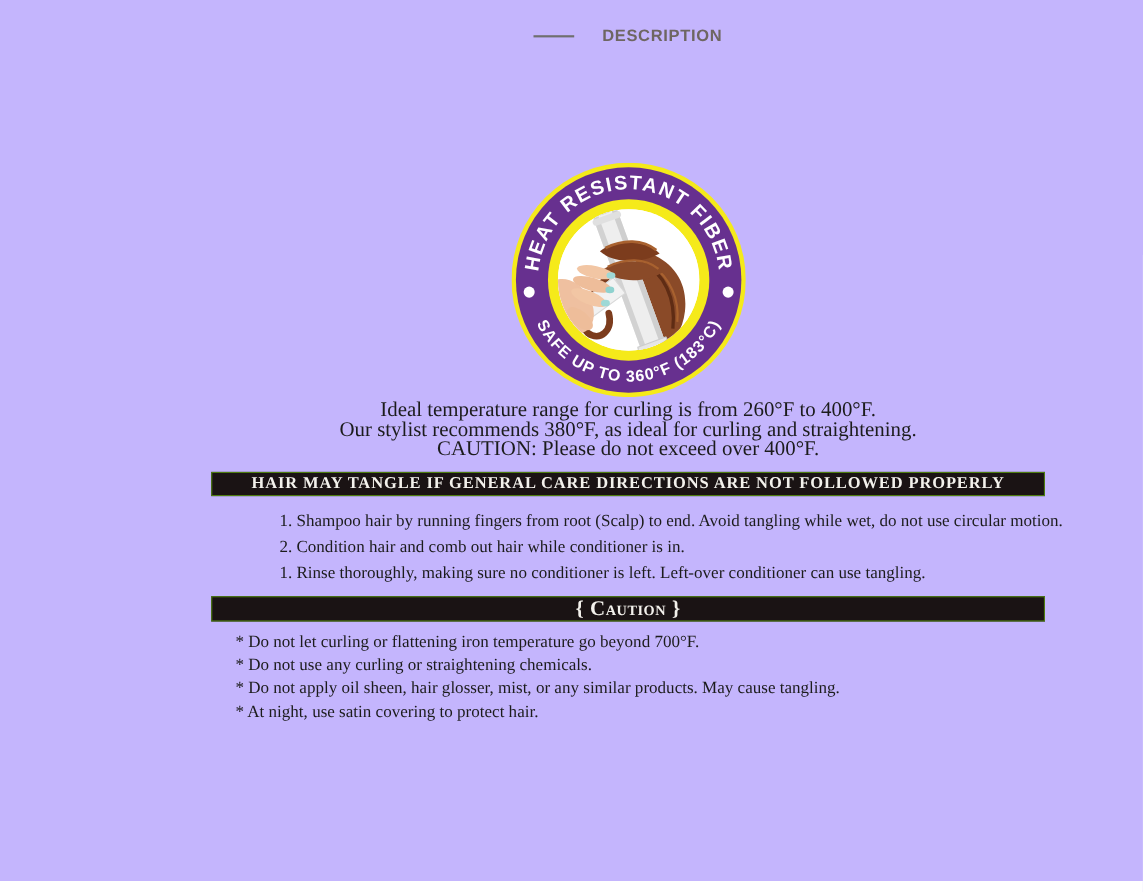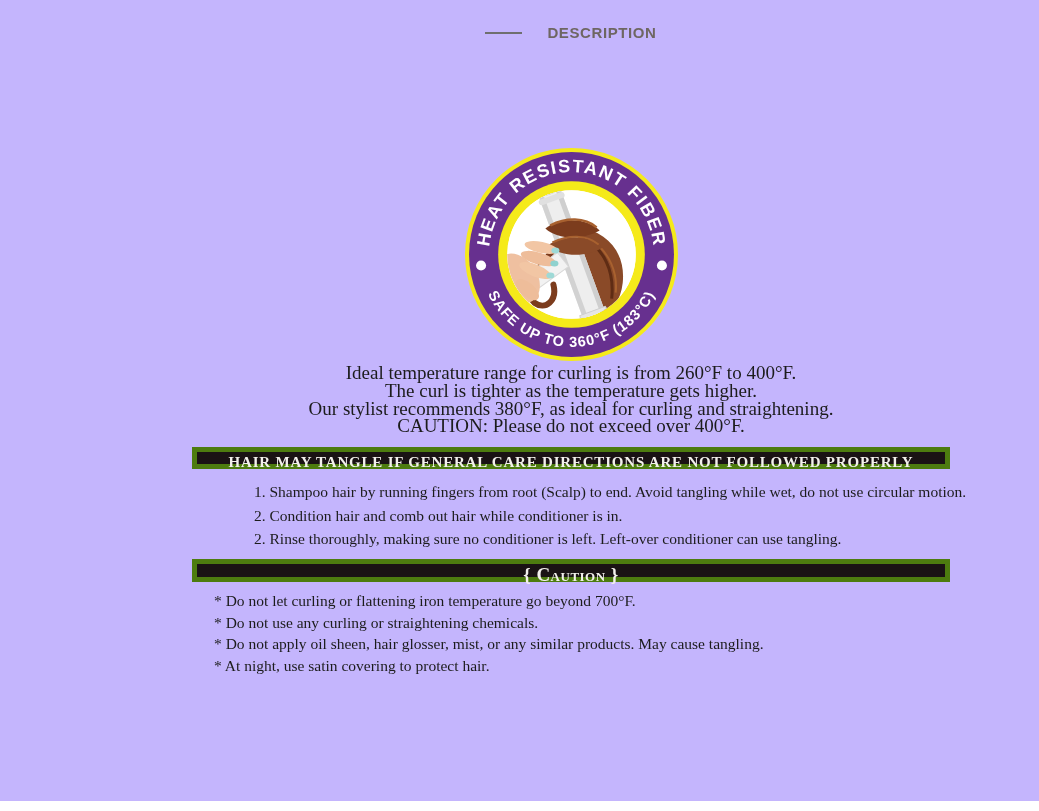--- a/index.html
+++ b/index.html
@@ -61,21 +61,21 @@
     margin-top: 3px;
     text-align: center;
     font-size: 19px;
     line-height: 17.8px;
     color: #1c1c1c;
   }
   
   .banner {
     margin-top: 12px;
     background: #1a1314;
-    border: 5px solid #4d7c0f;
+    border: 1px solid #4d7c0f;
     color: #f3f1ec;
     text-align: center;
     box-sizing: border-box;
   }
   .banner.tangle {
     height: 22px;
     line-height: 20px;
     font-size: 15px;
     font-weight: bold;
     letter-spacing: 0.8px;
@@ -174,31 +174,30 @@
         <textPath href="#arcTop" startOffset="50%">HEAT RESISTANT FIBER</textPath>
       </text>
       <text class="badge-arc-text bottom" text-anchor="middle">
         <textPath href="#arcBottom" startOffset="50%">SAFE UP TO 360°F (183°C)</textPath>
       </text>
     </svg>
 
 
     <div class="intro">
       <div>Ideal temperature range for curling is from 260°F to 400°F.</div>
-      <div>The curl is tighter as the temperature gets higher.</div>
       <div>Our stylist recommends 380°F, as ideal for curling and straightening.</div>
       <div>CAUTION: Please do not exceed over 400°F.</div>
     </div>
 
     <div class="banner tangle">HAIR MAY TANGLE IF GENERAL CARE DIRECTIONS ARE NOT FOLLOWED PROPERLY</div>
 
     <ul class="steps">
       <li>1. Shampoo hair by running fingers from root (Scalp) to end. Avoid tangling while wet, do not use circular motion.</li>
       <li>2. Condition hair and comb out hair while conditioner is in.</li>
-      <li>2. Rinse thoroughly, making sure no conditioner is left. Left-over conditioner can use tangling.</li>
+      <li>1. Rinse thoroughly, making sure no conditioner is left. Left-over conditioner can use tangling.</li>
     </ul>
 
     <div class="banner caution">{ Caution }</div>
 
     <ul class="notes">
       <li>* Do not let curling or flattening iron temperature go beyond 700°F.</li>
       <li>* Do not use any curling or straightening chemicals.</li>
       <li>* Do not apply oil sheen, hair glosser, mist, or any similar products. May cause tangling.</li>
       <li>* At night, use satin covering to protect hair.</li>
     </ul>

